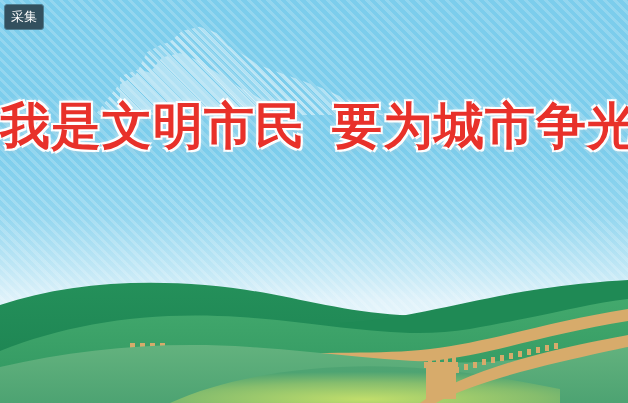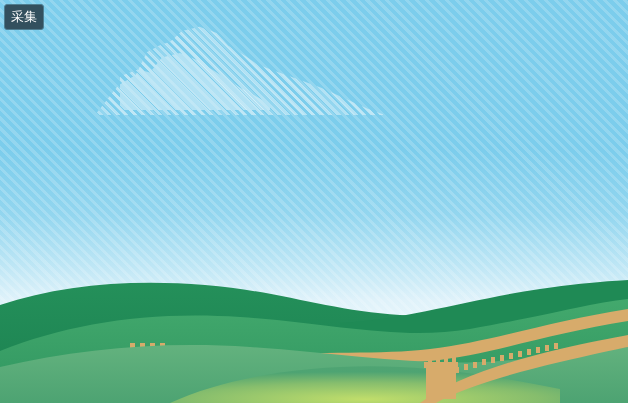--- a/index.html
+++ b/index.html
@@ -235,17 +235,20 @@
           <rect x="424" y="99" width="34" height="6"></rect>
           <rect x="428" y="94" width="4" height="6"></rect>
             <rect x="436" y="94" width="4" height="6"></rect>
           <rect x="444" y="94" width="4" height="6"></rect>
             <rect x="452" y="94" width="4" height="6"></rect>
         </g>
       </g>
     </svg>
   </div>
 
+  <div class="slogan line1">
+    <span>我是文明市民</span><span class="seg-gap"></span><span>要为城市争光</span>
+  </div>
 
 
   <div class="capture-btn">采集</div>
 
 </div>
 
 </body></html>

